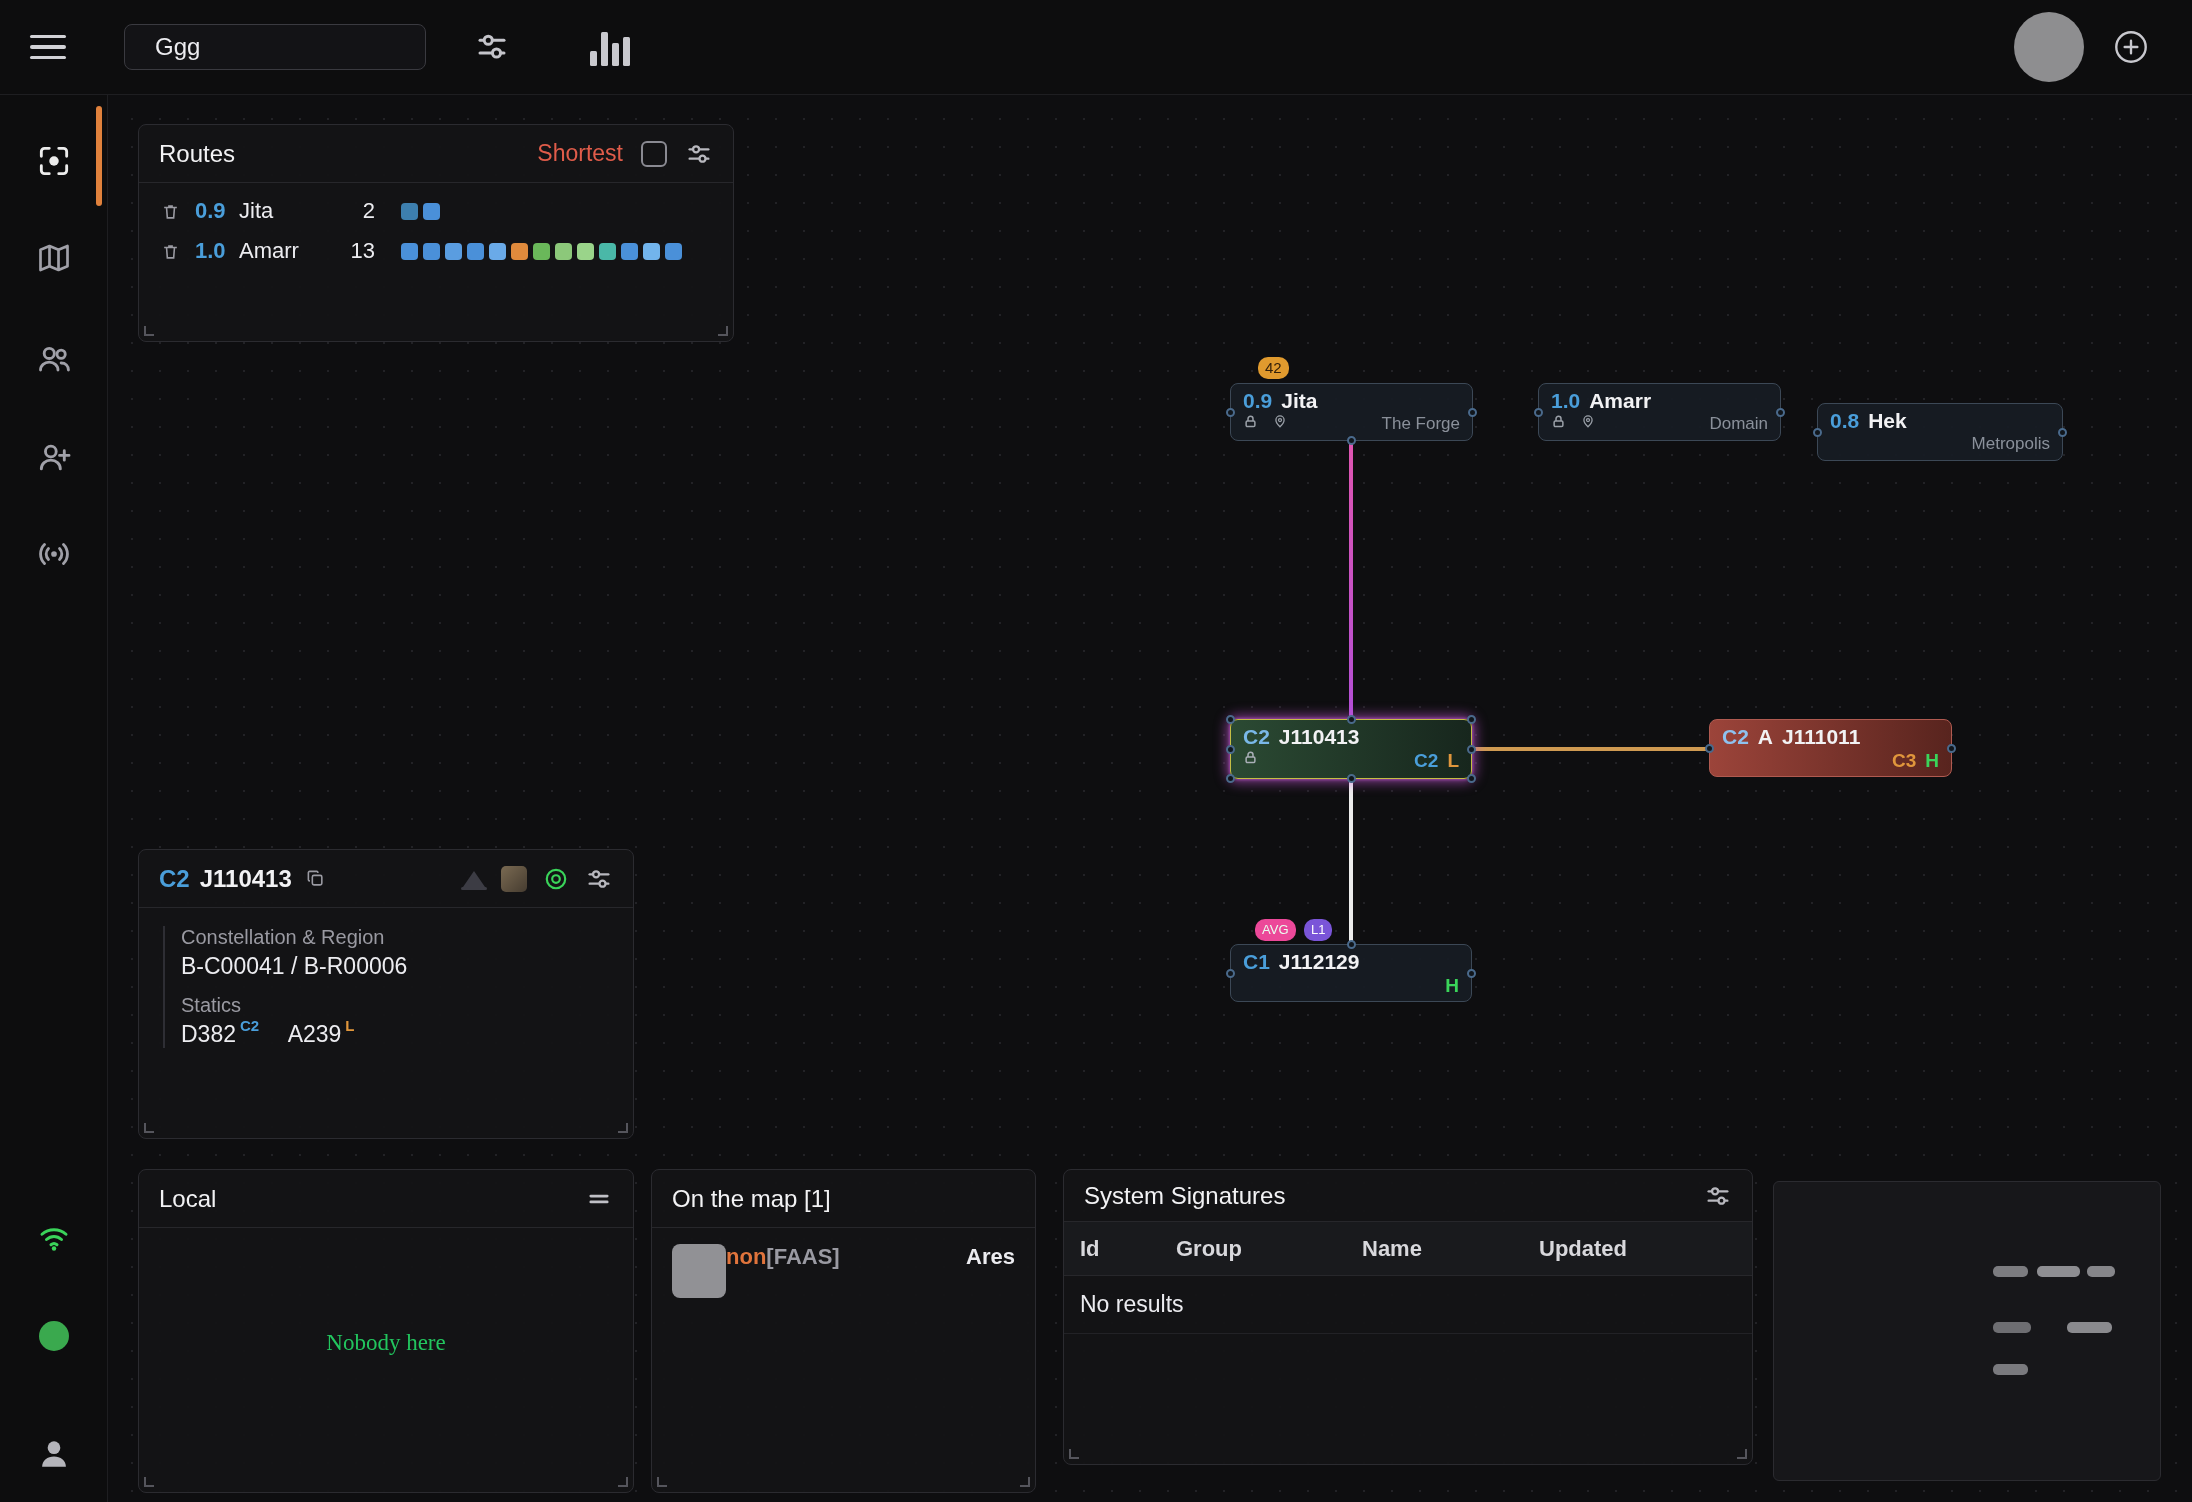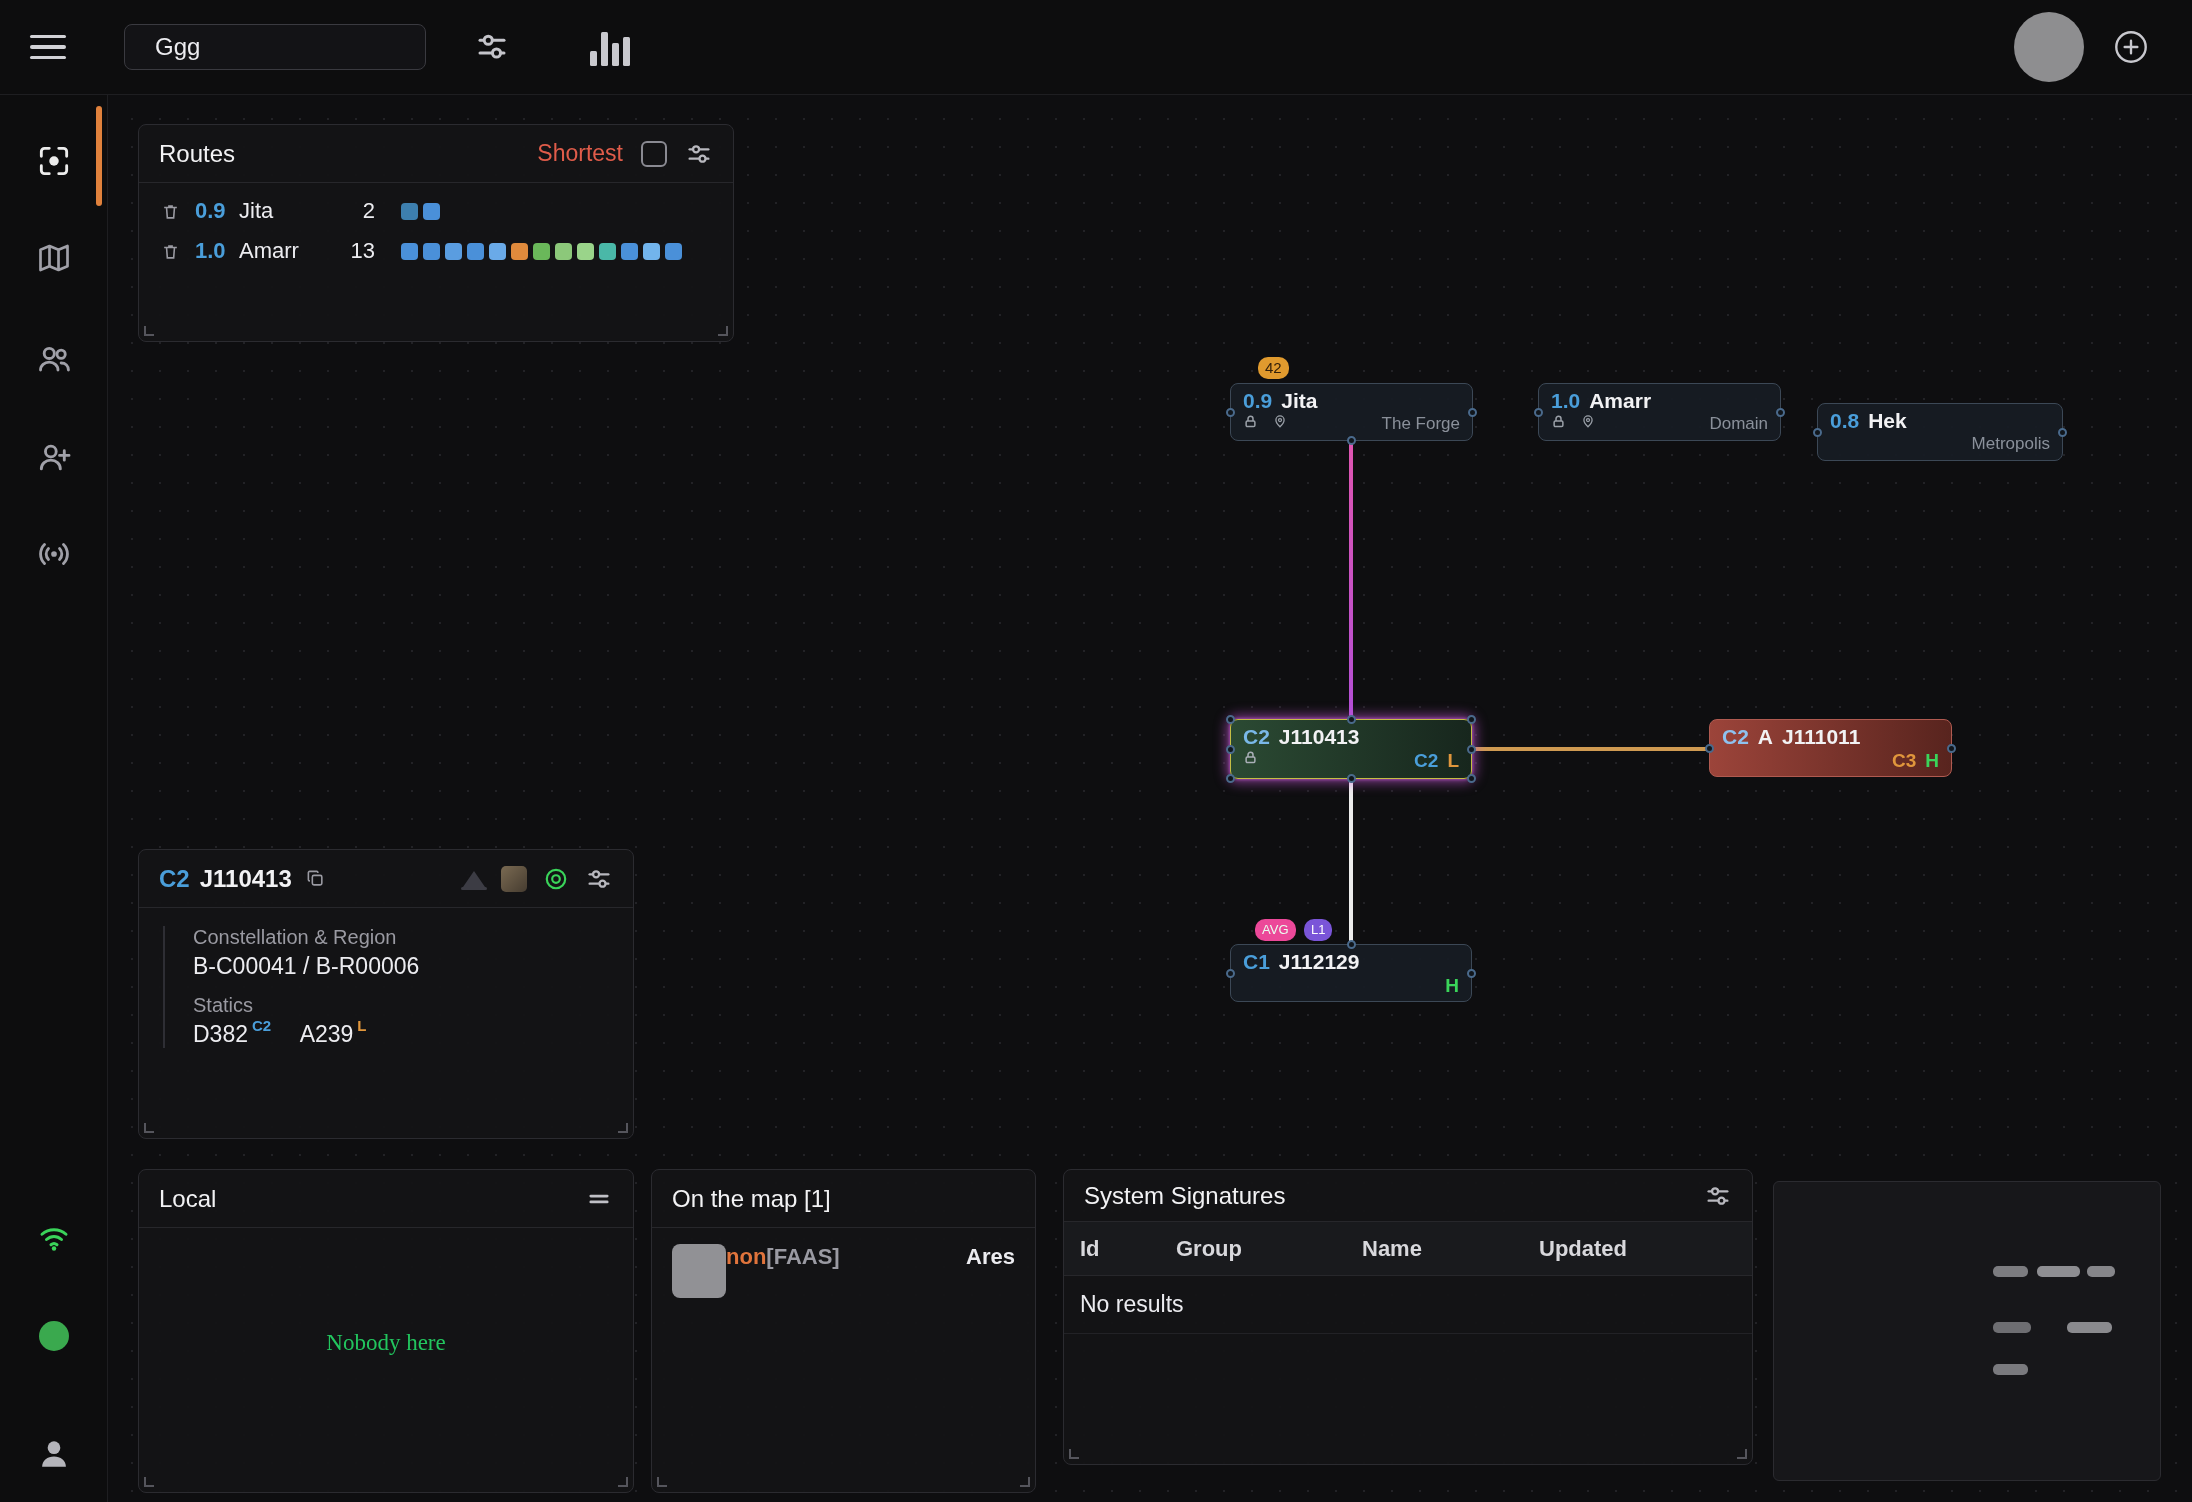--- a/index.html
+++ b/index.html
@@ -84,21 +84,21 @@
   .c-blue{color:#4a9eda;} .c-orange{color:#e0963c;} .c-green{color:#3ad45a;}
 
   
   .info-title{display:flex;align-items:center;gap:10px;font-size:24px;font-weight:700;}
   .info-icons{margin-left:auto;display:flex;align-items:center;gap:16px;}
   .thumb{width:26px;height:26px;border-radius:5px;background:linear-gradient(135deg,#7a6a52,#463c30);}
   .struct{width:0;height:0;border-left:11px solid transparent;border-right:11px solid transparent;
           border-bottom:16px solid #3c3c44;position:relative;}
   .struct::after{content:"";position:absolute;left:-13px;top:16px;width:26px;height:3px;background:#3c3c44;border-radius:2px;}
   .info-body{padding:18px 24px 0 24px;}
-  .info-block{border-left:2px solid #2e2e34;padding-left:28px;}
+  .info-block{border-left:2px solid #2e2e34;padding-left:16px;}
   .ilabel{font-size:20px;color:#9a9aa2;margin-bottom:4px;}
   .ivalue{font-size:23px;color:#ececf0;margin-bottom:14px;}
   .static-item{display:inline-flex;margin-right:24px;font-size:23px;color:#ececf0;}
   .static-sup{font-size:15px;font-weight:700;margin-left:4px;position:relative;top:-4px;}
 
   
   .local-empty{display:flex;align-items:center;justify-content:center;height:230px;
                font-size:23px;color:#22c55e;font-family:Liberation Serif, serif;}
   .pilot-row{display:flex;align-items:flex-start;padding:16px 20px;font-size:22px;font-weight:bold;}
   .pilot-avatar{width:54px;height:54px;border-radius:8px;background:#919195;}

